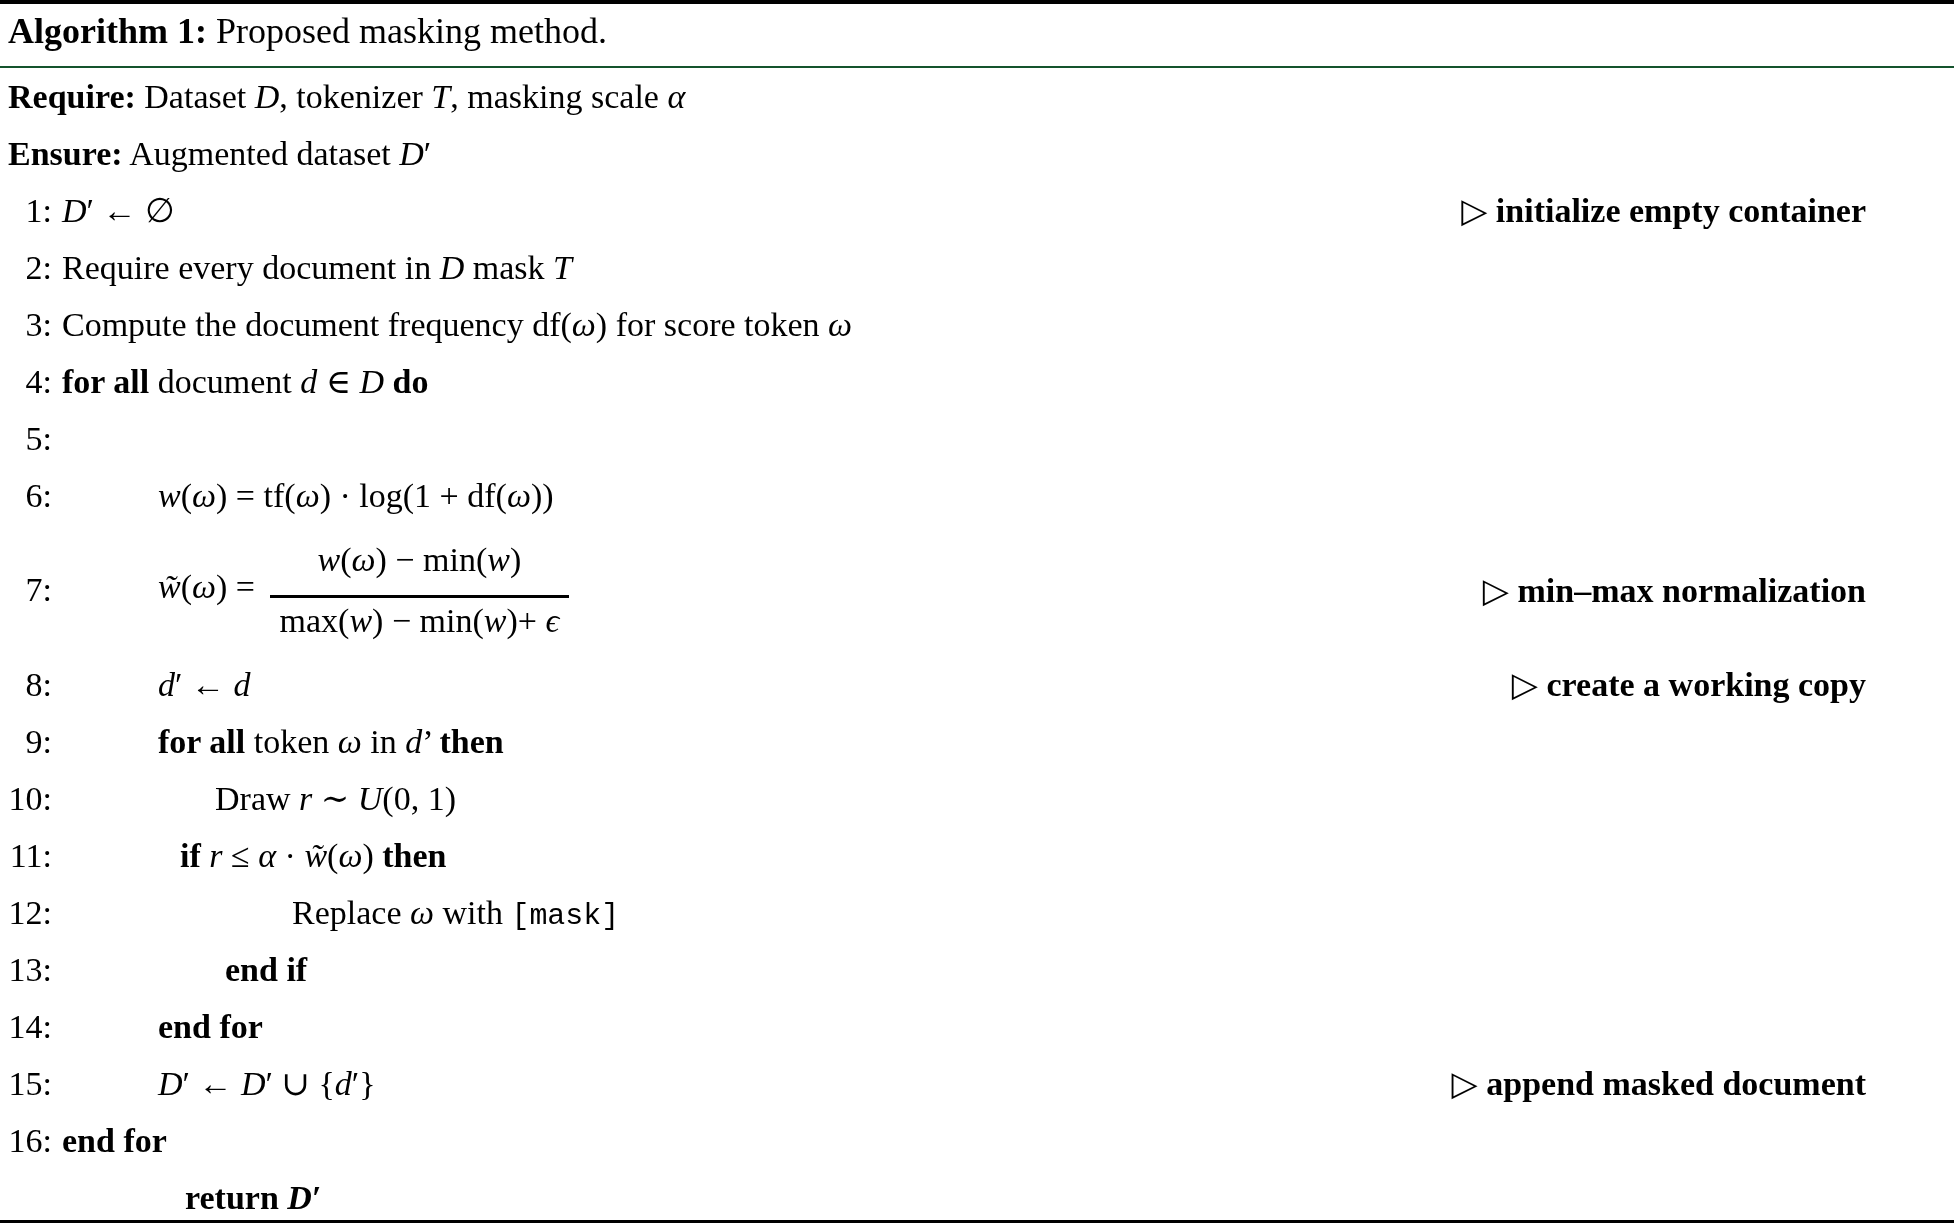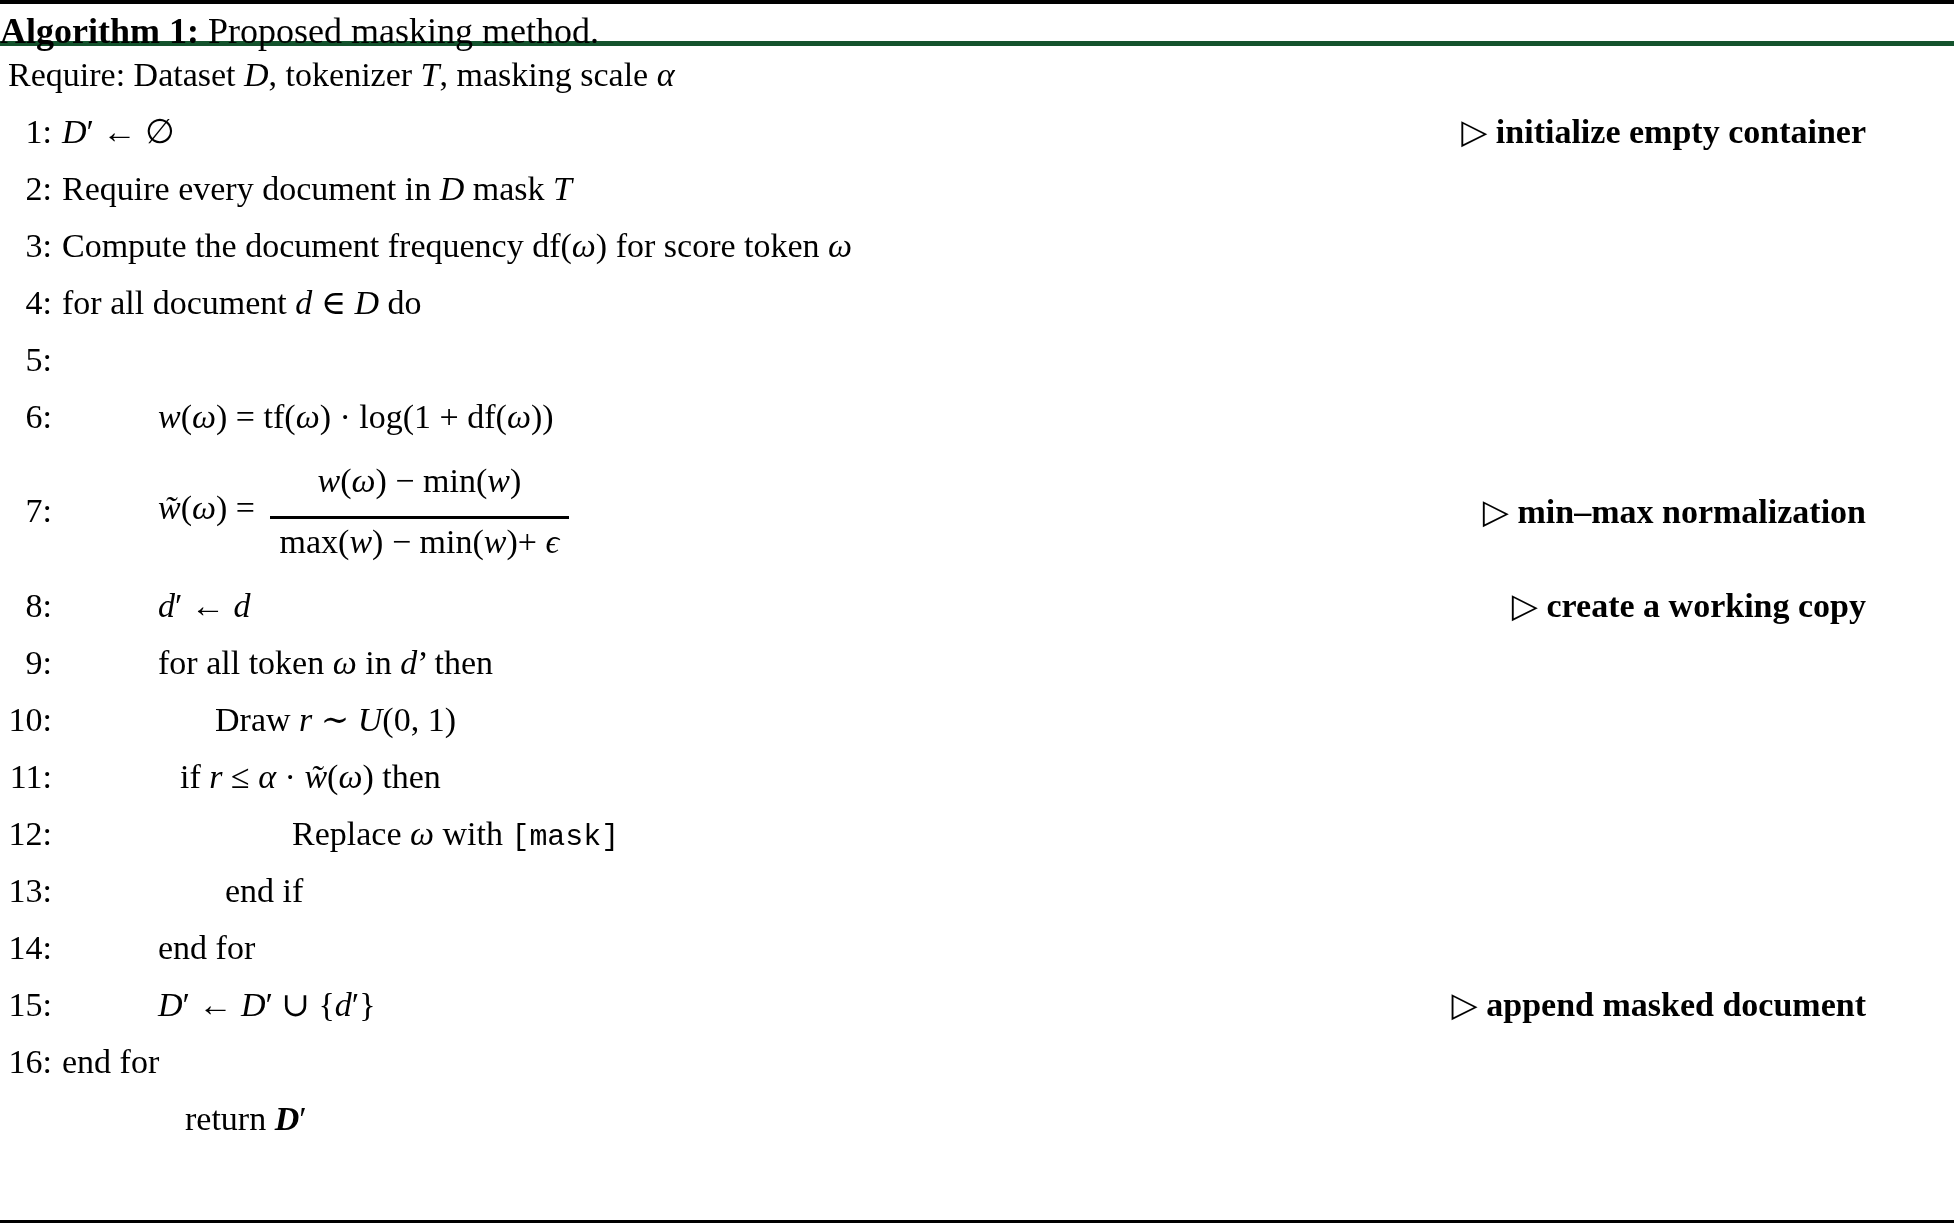--- a/index.html
+++ b/index.html
@@ -1,57 +1,60 @@
 <!DOCTYPE html>
 <html><head>
 <meta charset="utf-8">
 <style>
   html,body{margin:0;padding:0;background:#ffffff;}
   body{width:1954px;height:1223px;overflow:hidden;
        font-family:"Liberation Serif","DejaVu Serif","DejaVu Sans",serif;
        color:#000;}
   .algo{box-sizing:border-box;width:1954px;height:1223px;
         border-top:4px solid #000;border-bottom:3px solid #000;background:#fff;}
-  .algo-header{box-sizing:border-box;height:42px;line-height:54px;
-        border-bottom:5px solid #14532d;padding-left:0;font-size:36px;white-space:nowrap;}
+  .algo-header{box-sizing:border-box;height:64px;line-height:54px;
+        border-bottom:2px solid #14532d;padding-left:8px;font-size:36px;white-space:nowrap;}
   .algo-header .rb{font-weight:bold;}
   .algo-body{font-size:34px;}
   .lrow{display:flex;align-items:baseline;height:57px;line-height:57px;
         padding:0 88px 0 8px;white-space:nowrap;}
   .lrow.tall{height:132px;line-height:normal;align-items:center;}
   .lnum{width:44px;text-align:right;flex:none;}
   .stmt{flex:none;}
   .lvlp{padding-left:0;}
   .lvl0{padding-left:10px;}
   .lvl1{padding-left:106px;}
   .lvl2{padding-left:158px;}
   .lvl3{padding-left:240px;}
   .lvlr{padding-left:133px;}
   .cmt{margin-left:auto;flex:none;font-weight:bold;}
   .rn{}
-  .rb{font-weight:normal;}
+  .rb{font-weight:bold;}
   .ri{font-style:italic;}
   .rbi{font-weight:bold;font-style:italic;}
   .rcal{font-style:italic;}
   .rmono{font-family:"Liberation Mono","DejaVu Sans Mono",monospace;font-size:0.88em;}
   .frac{display:inline-flex;flex-direction:column;text-align:center;
         vertical-align:middle;margin:0 6px;gap:12px;}
   .fnum{display:block;padding:0 10px;line-height:1.35;}
   .fden{display:block;padding:0 10px;border-top:3px solid #000;line-height:1.35;}
 </style>
 </head>
 <body>
 
 <div class="algo">
   <div class="algo-header">
     <span class="rb">Algorithm 1:</span><span> Proposed masking method.</span>
   </div>
   <div class="algo-body" id="algo-body">
       <div class="lrow">
         <span class="stmt lvlp"><span class="rb">Require:</span><span class="rn"> Dataset </span><span class="rcal">D</span><span class="rn">, tokenizer </span><span class="rcal">T</span><span class="rn">, masking scale </span><span class="ri">α</span></span>
+      </div>
+      <div class="lrow">
+        <span class="stmt lvlp"><span class="rb">Ensure:</span><span class="rn"> Augmented dataset </span><span class="rcal">D</span><span class="rn">′</span></span>
       </div>
       <div class="lrow">
         <div class="lnum">1:</div>
         <span class="stmt lvl0"><span class="rcal">D</span><span class="rn">′ ← ∅</span></span>
         <span class="cmt"><span>▷ </span><span>initialize empty container</span></span>
       </div>
       <div class="lrow">
         <div class="lnum">2:</div>
         <span class="stmt lvl0"><span class="rn">Require every document in </span><span class="rcal">D</span><span class="rn"> mask </span><span class="rcal">T</span></span>
       </div>

